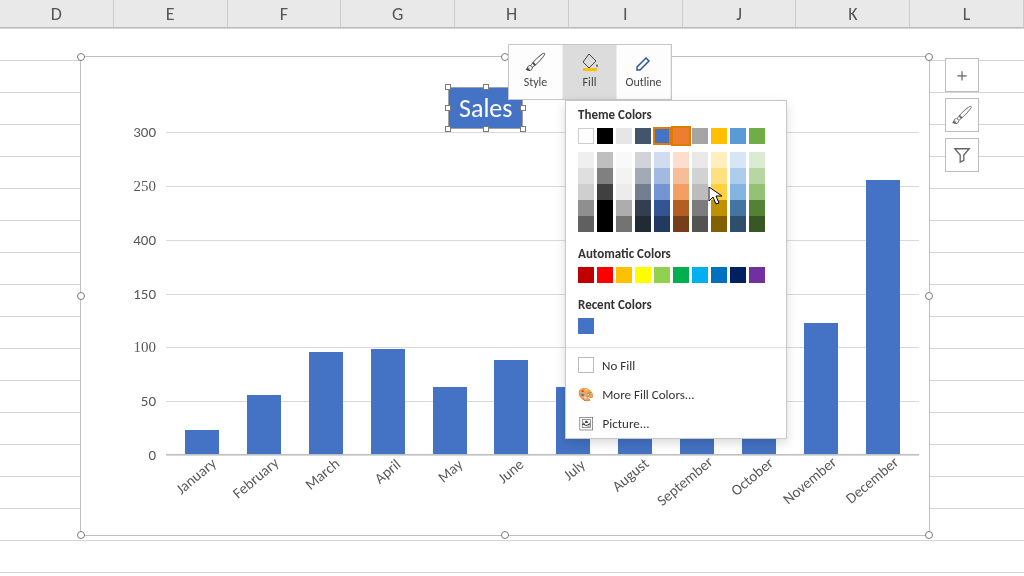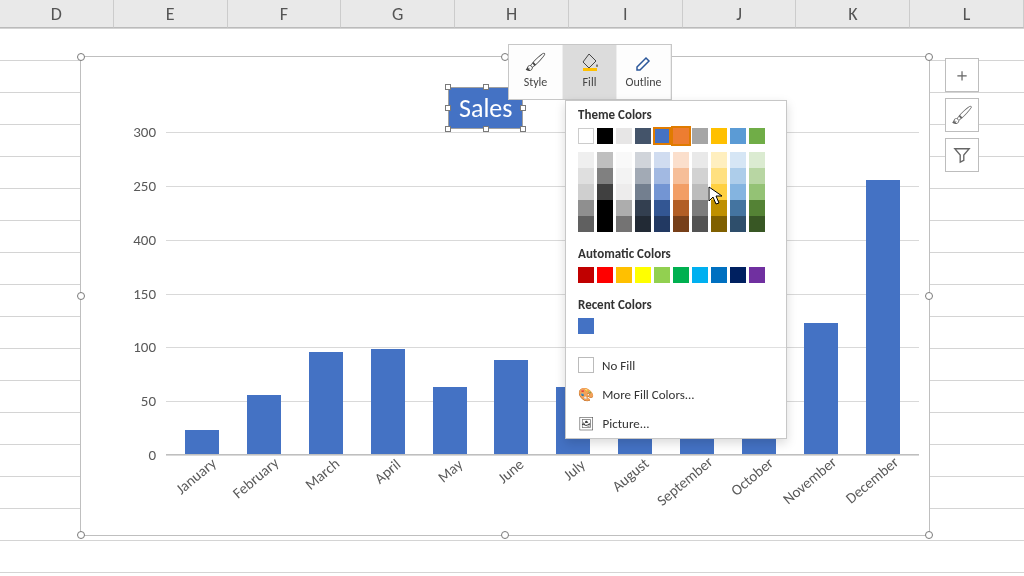--- a/index.html
+++ b/index.html
@@ -254,24 +254,24 @@
         <div style="top: 83.3333%;"></div>
         <div style="top: 66.6667%;"></div>
         <div style="top: 50%;"></div>
         <div style="top: 33.3333%;"></div>
         <div style="top: 16.6667%;"></div>
         <div style="top: 0%;"></div>
       </div>
     <div class="yaxis">
         <div style="top: 100%;">0</div>
         <div style="top: 83.3333%;">50</div>
-        <div style="top: 66.6667%;">100</div>
+        <div style="top: 66.6667%; font-family: Liberation Serif, serif;">100</div>
         <div style="top: 50%;">150</div>
         <div style="top: 33.3333%;">400</div>
-        <div style="top: 16.6667%;">250</div>
+        <div style="top: 16.6667%; font-family: Liberation Serif, serif;">250</div>
         <div style="top: 0%;">300</div>
       </div>
     <div class="plot">
         <div class="bar" style="height: 7.33333%; background: rgb(68, 114, 196);">
           <div class="xlabel">January</div>
         </div>
         <div class="bar" style="height: 18.3333%; background: rgb(68, 114, 196);">
           <div class="xlabel">February</div>
         </div>
         <div class="bar" style="height: 31.6667%; background: rgb(68, 114, 196);">

